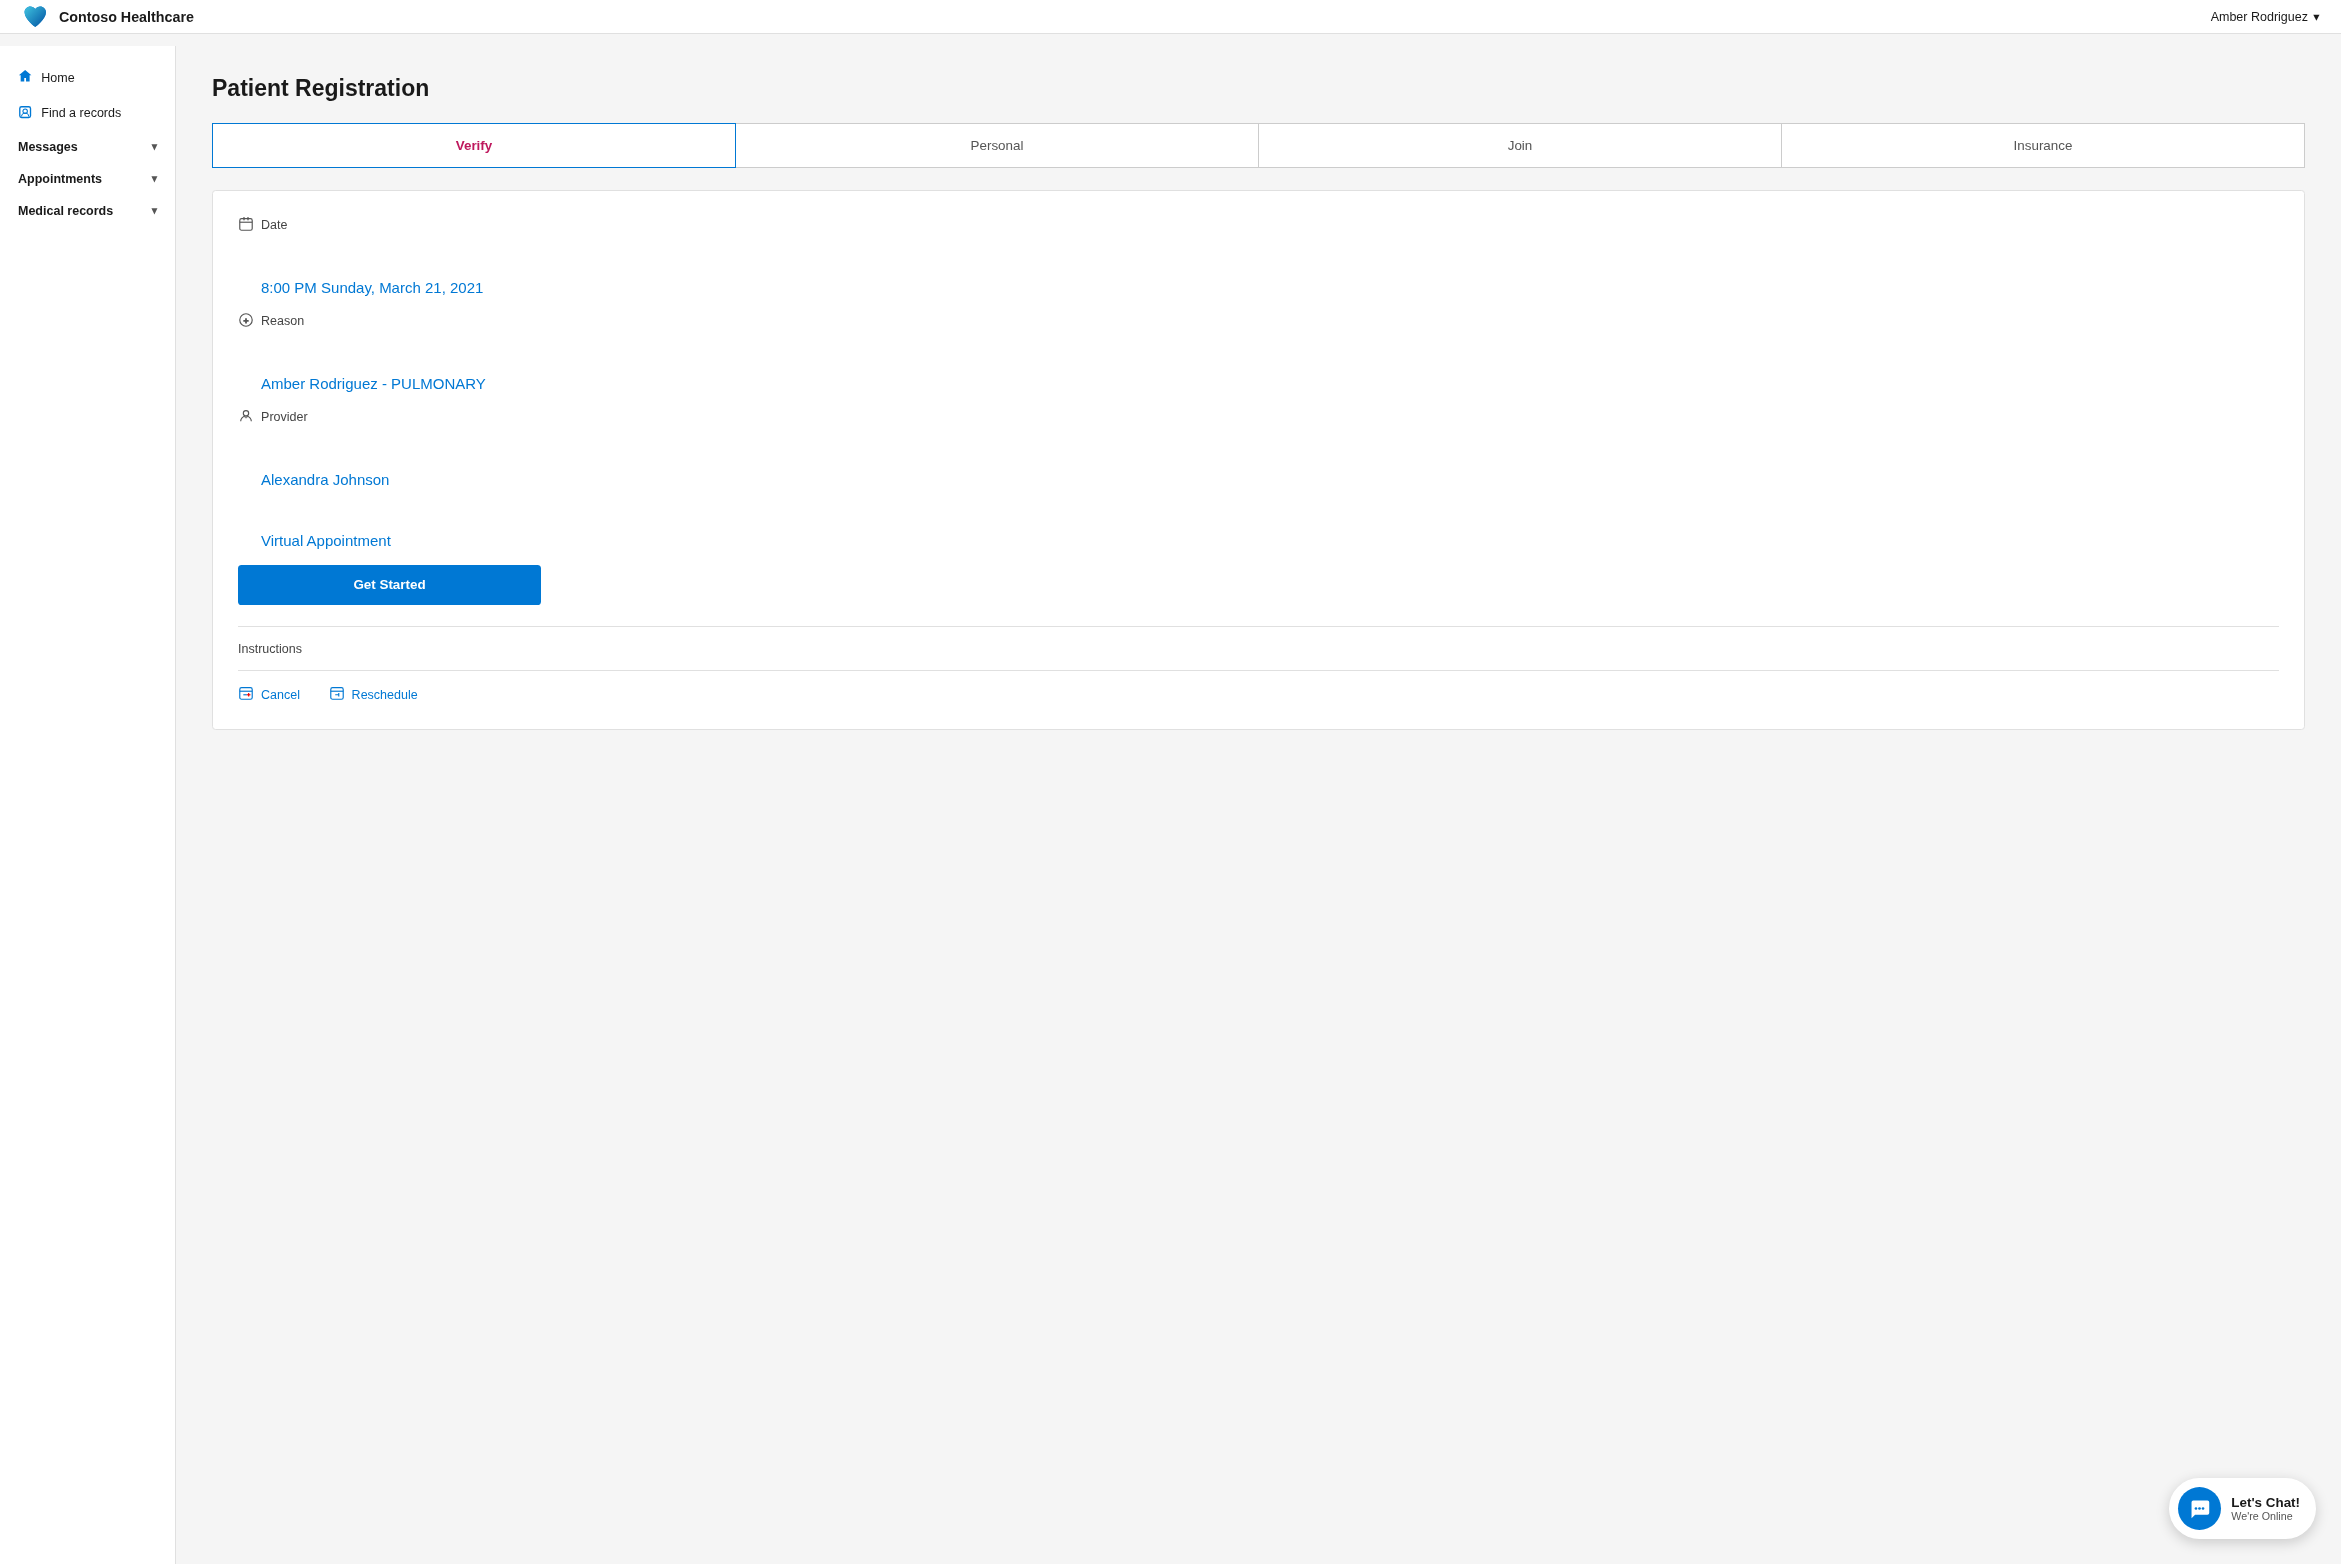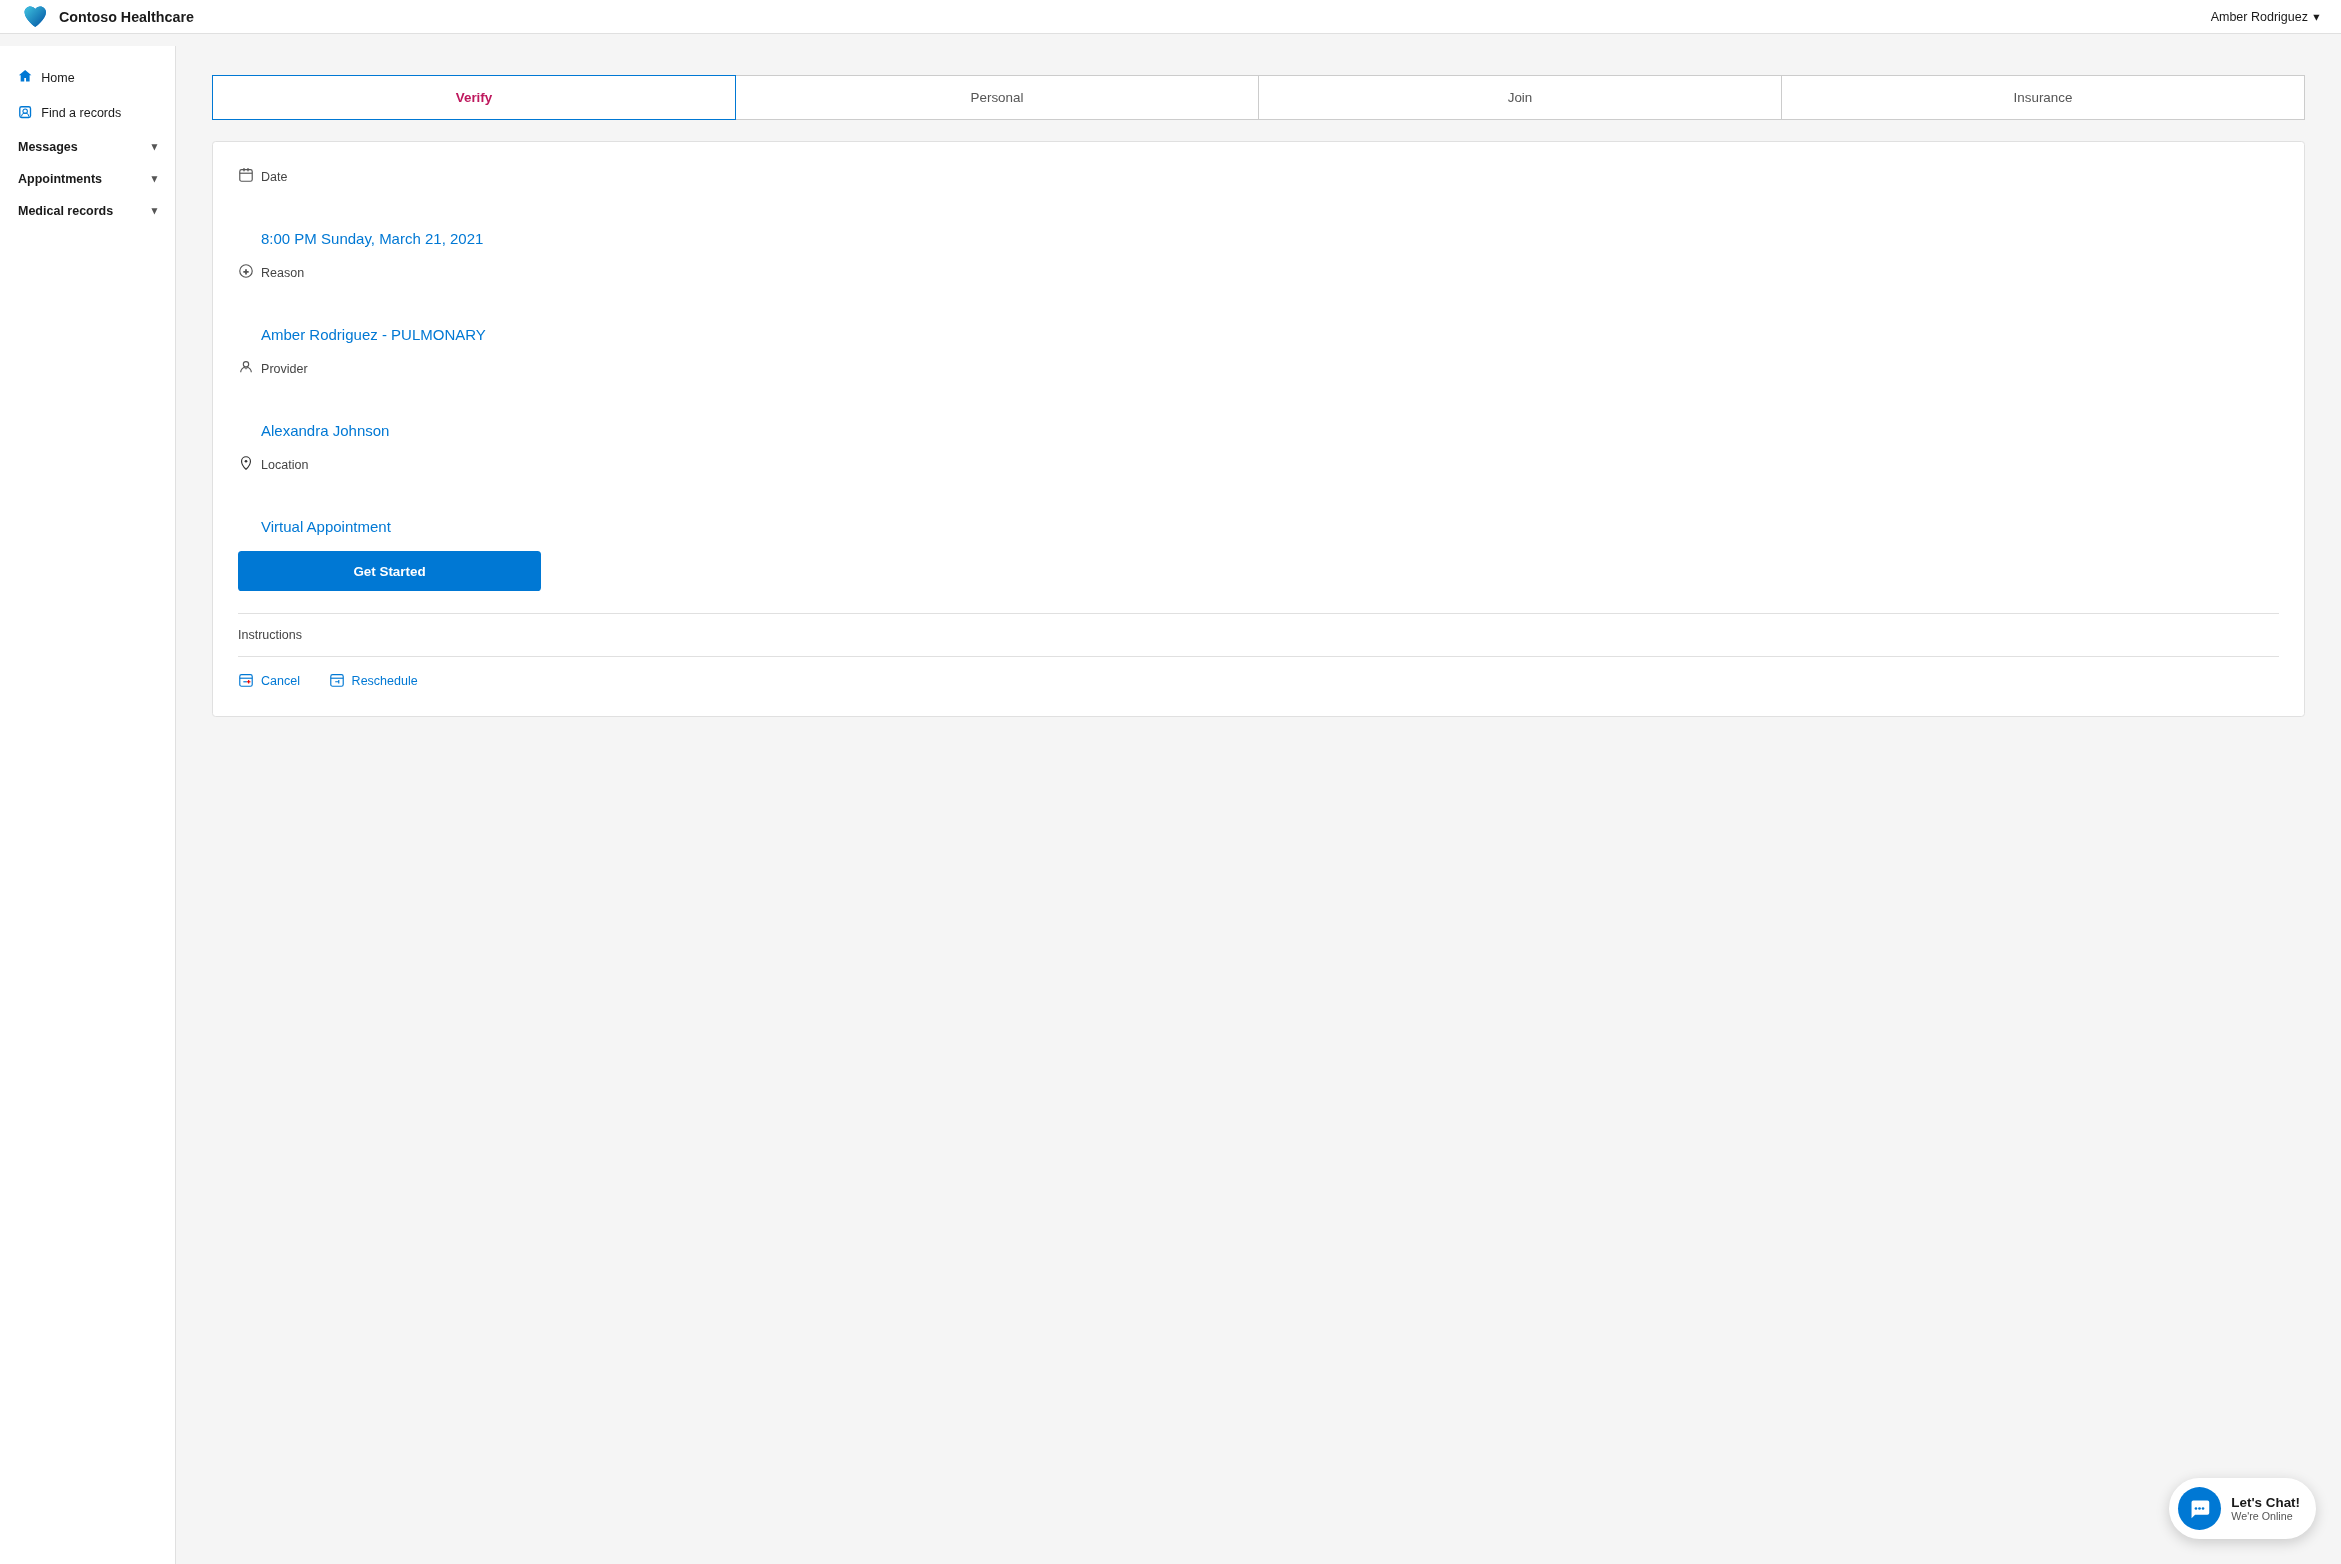--- a/index.html
+++ b/index.html
@@ -289,20 +289,21 @@
       <span>Appointments</span>
       <span class="chevron">▾</span>
     </div>
     <div class="sidebar-group">
       <span>Medical records</span>
       <span class="chevron">▾</span>
     </div>
   </nav>
 
   <main class="main">
+    <h1 class="page-title">Patient Registration</h1>
 
     <div class="tabs">
       <div class="tab active">
         <span>Verify</span>
       </div>
       <div class="tab">
         <span>Personal</span>
       </div>
       <div class="tab">
         <span>Join</span>
@@ -350,29 +351,20 @@
                 <path d="M3 15c0-3.3 2.7-6 6-6s6 2.7 6 6" stroke="#555" stroke-width="1.3"></path>
                 <path d="M7 9.5c0 0 .5 1.5 2 1.5s2-1.5 2-1.5" stroke="#555" stroke-width="1"></path>
               </svg>
           </span>
           <span>Provider</span>
         </div>
         <div class="detail-value">Alexandra Johnson</div>
       </div>
 
       <div class="detail-row">
-        <div class="detail-label">
-          <span>
-            <svg width="16" height="16" viewBox="0 0 18 18" fill="none">
-                <path d="M9 2C6.2 2 4 4.2 4 7c0 4.5 5 9 5 9s5-4.5 5-9c0-2.8-2.2-5-5-5z" stroke="#333" stroke-width="1.3" fill="none"></path>
-                <circle cx="9" cy="7" r="1.5" fill="#333"></circle>
-              </svg>
-          </span>
-          <span>Location</span>
-        </div>
         <div class="detail-value">Virtual Appointment</div>
       </div>
 
       <button class="btn-primary">Get Started</button>
 
       <hr class="divider">
 
       <div class="instructions-label">Instructions</div>
 
       <hr class="divider">

